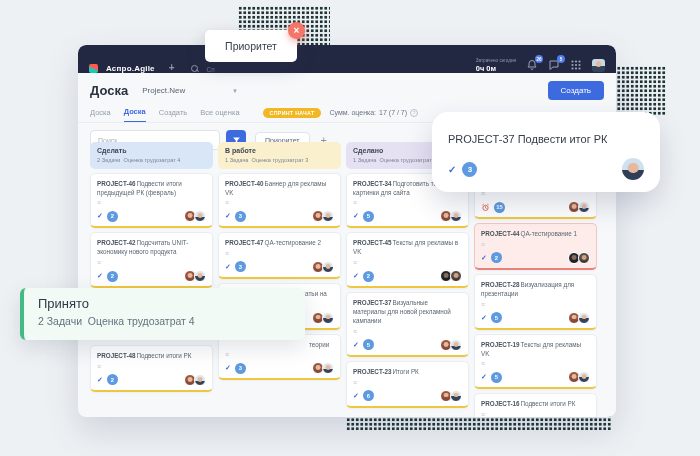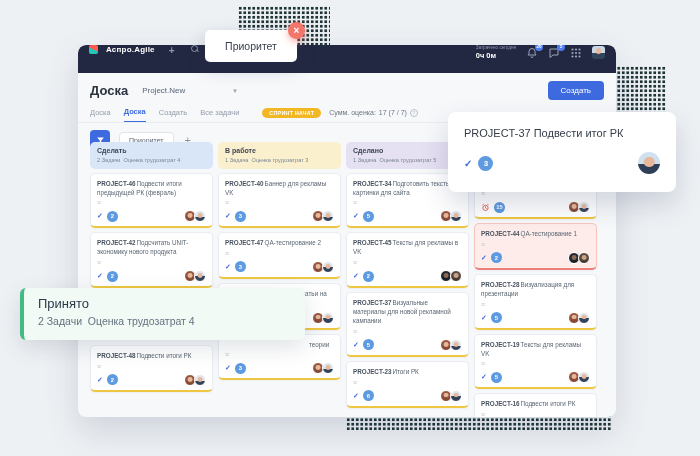--- a/index.html
+++ b/index.html
@@ -14,21 +14,21 @@
   .decor.right  { left:612px; top:66px;  width:54px;  height:50px; }
   .decor.bottom { left:346px; top:404px; width:266px; height:26px; }
 
   
   .window { position:absolute; left:78px; top:45px; width:538px; height:372px;
     background:#f6f8fa; border-radius:8px; overflow:hidden; z-index:2;
     box-shadow:0 14px 34px rgba(44,58,92,.16); }
 
   
   .topbar { height:28px; background:#232842; border-radius:8px 8px 0 0;
-    display:flex; align-items:flex-start; padding:0 11px; gap:8px; }
+    display:flex; align-items:flex-end; padding:0 11px; gap:8px; }
   .logomark { width:9px; height:9px; border-radius:2px; flex:none;
     background:linear-gradient(205deg,#ff5a4e 46%,#22c7b8 54%); }
   .logotext { color:#fff; font-size:8px; font-weight:700; letter-spacing:.2px; }
   .tb-plus { color:#8e96ad; font-size:10px; font-weight:700; margin-left:6px; }
   .lens { position:relative; width:8px; height:8px; margin-left:8px; }
   .lens::before { content:""; position:absolute; left:0; top:0; width:5px; height:5px;
     border:1.2px solid #8e96ad; border-radius:50%; }
   .lens::after { content:""; position:absolute; left:5.4px; top:5.4px; width:2.6px; height:1.2px;
     background:#8e96ad; transform:rotate(45deg); }
   .tb-search-text { color:#6f7993; font-size:6.5px; }
@@ -115,23 +115,23 @@
   .av.d2::after { background:#caa286; }
 
   
   .tooltip { position:absolute; left:205px; top:30px; width:92px; height:32px; background:#fff;
     border-radius:5px; box-shadow:0 6px 18px rgba(40,50,80,.22); display:flex; align-items:center;
     justify-content:center; font-size:10.5px; color:#39414e; z-index:40; }
   .tt-close { position:absolute; top:-8px; right:-8px; width:17px; height:17px; border-radius:50%;
     background:#f4756a; color:#fff; font-size:10px; font-weight:700; display:flex;
     align-items:center; justify-content:center; box-shadow:0 3px 7px rgba(244,117,106,.55); }
 
-  .popup { position:absolute; left:448px; top:112px; width:228px; height:80px; background:#fff;
-    border-radius:8px; box-shadow:0 12px 28px rgba(40,50,90,.18); z-index:30;
-    padding:15px 16px 10px; }
+  .popup { position:absolute; left:432px; top:112px; width:228px; height:80px; background:#fff;
+    border-radius:16px; box-shadow:0 12px 28px rgba(40,50,90,.18); z-index:30;
+    padding:21px 16px 10px; }
   .ptitle { font-size:11px; color:#353d49; font-weight:500; }
   .pfoot { margin-top:13px; display:flex; align-items:center; }
   .popup .chk { font-size:10px; }
   .popup .nbadge { width:15px; height:15px; font-size:8px; margin-left:6px; }
   .av.big { width:22px; height:22px; margin-left:auto; border:none;
     background:linear-gradient(180deg,#cfe0ef 0 55%, #2f3f57 55%); }
 
   .accepted { position:absolute; left:20px; top:288px; width:285px; height:52px;
     background:#f1faf5; border-left:4px solid #42ba83; border-radius:6px;
     box-shadow:0 8px 22px rgba(40,60,80,.14); z-index:30; padding:8px 14px; }
@@ -193,32 +193,33 @@
       <span class="bproject">
         <span>Project.New</span>
         <span class="chev">▾</span>
       </span>
       <button class="create-btn">Создать</button>
     </div>
     <div class="hrow2">
       <span class="tab">Доска</span>
       <span class="tab active">Доска</span>
       <span class="tab">Создать</span>
-      <span class="tab">Все задачи</span>
+      <span class="tab">Все оценка</span>
       <span class="sprint-pill">СПРИНТ НАЧАТ</span>
       <span class="score">
         <span>Сумм. оценка:</span>
           <b>17 (7 / 7)</b>
         <span class="info-c">?</span>
       </span>
     </div>
     <div class="headline"></div>
   </div>
 
   <div class="filters">
+    <input class="search-input" placeholder="Поиск" style="">
     <button class="filter-btn">
       <svg width="9" height="9" viewBox="0 0 24 24">
           <path d="M3 4h18l-7 8v7l-4-2.5V12z" fill="#fff"></path>
         </svg>
     </button>
     <span class="chip">Приоритет</span>
     <span class="add-col">+</span>
   </div>
 
   <div class="cols">

